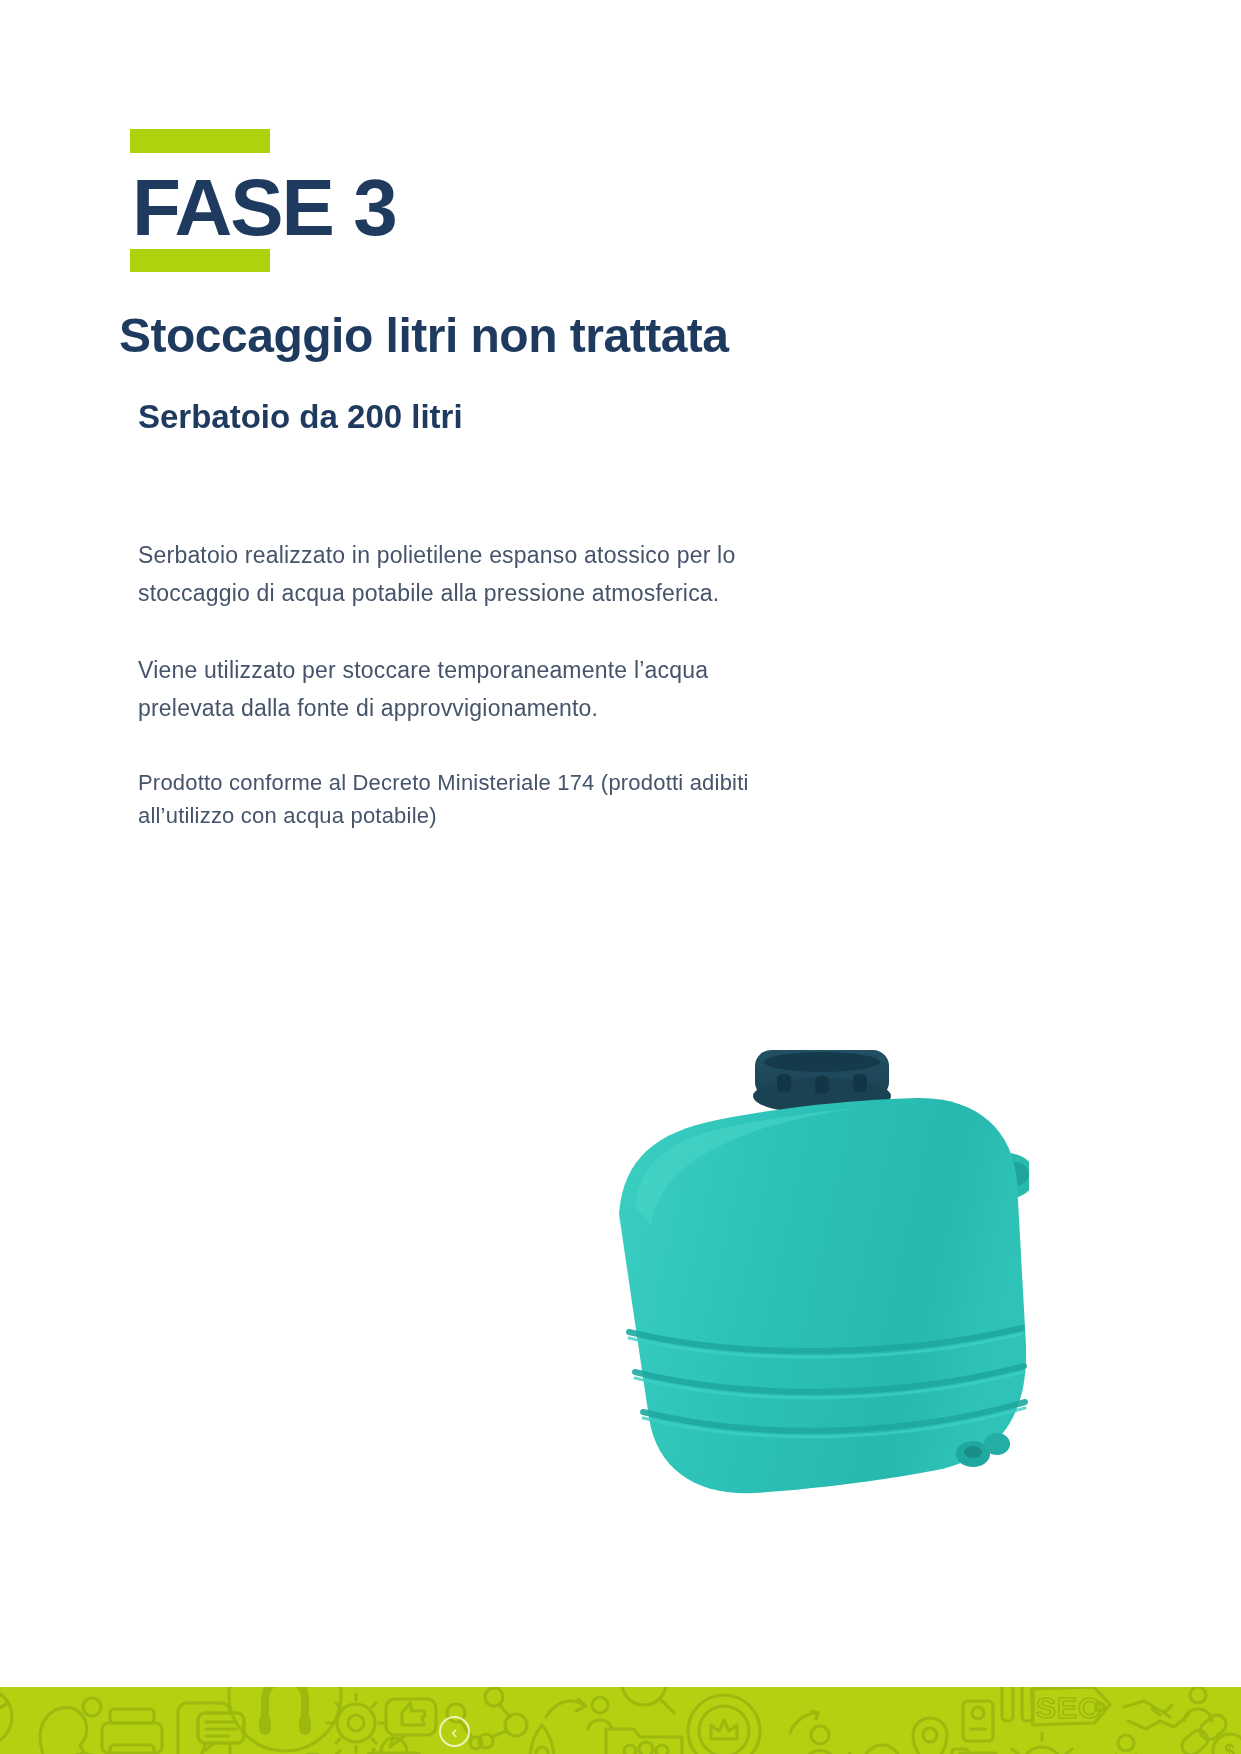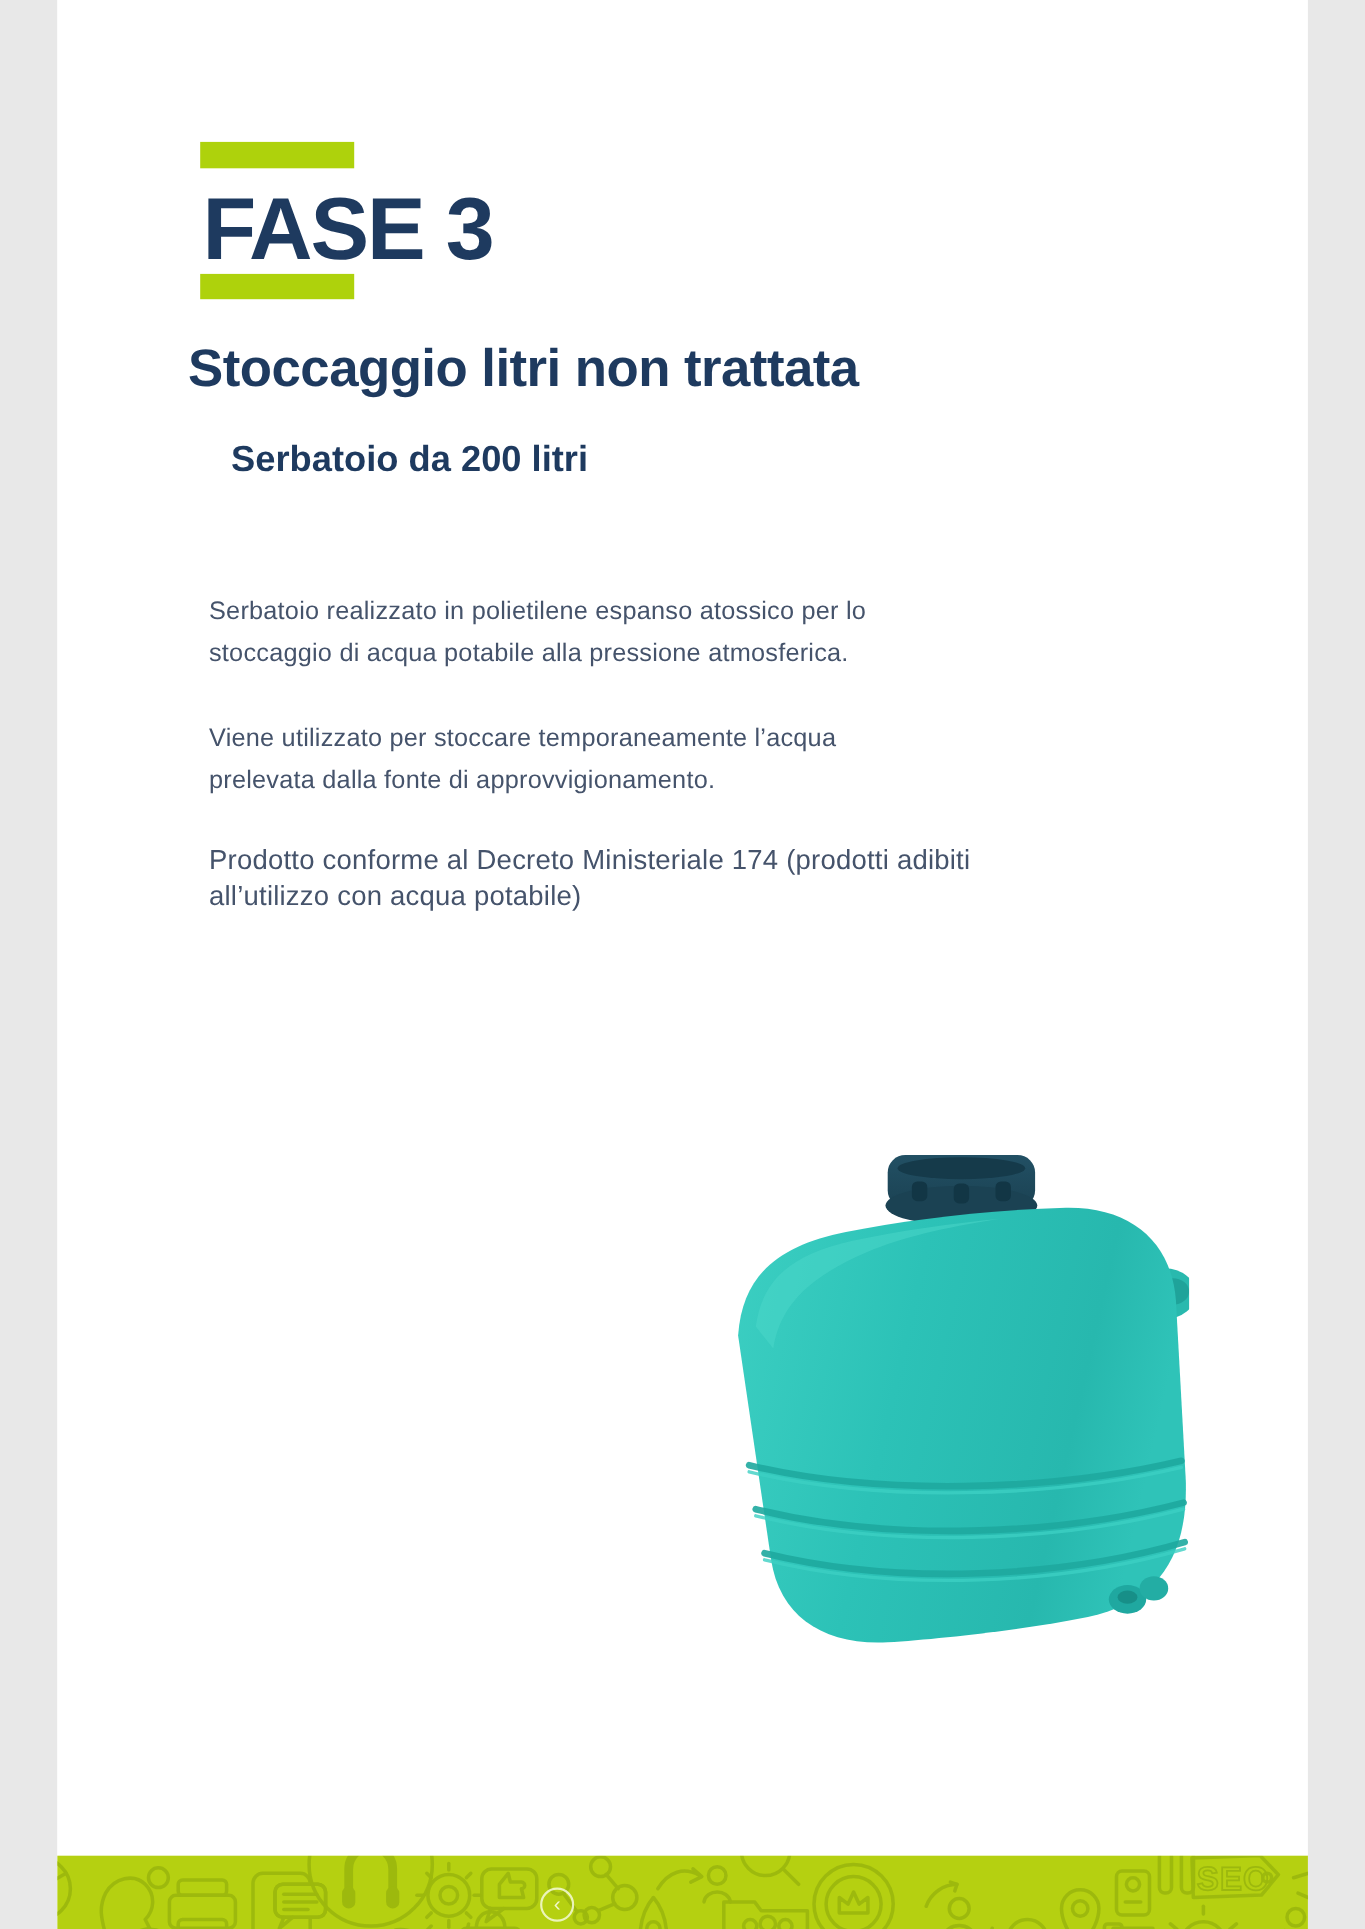--- a/index.html
+++ b/index.html
@@ -10,21 +10,21 @@
     --tank-teal:#2bbfb4;
     --tank-teal-dark:#1fa79e;
     --tank-teal-light:#3ed2c4;
     --tank-cap:#1b4253;
     --footer-icon:#9cb80e;
   }
   *{margin:0;padding:0;box-sizing:border-box;}
   html,body{background:#e8e8e8;}
   .page{
     position:relative;
-    width:1137px;height:1754px;
+    width:1241px;height:1754px;
     background:#ffffff;
     overflow:hidden;
     font-family:"Liberation Sans","DejaVu Sans",sans-serif;
     margin:0 auto;
     padding-left:10px;
   }
   .bar{position:absolute;left:130px;width:140px;height:24px;background:var(--lime);}
   .bar.top{top:129px;}
   .bar.bottom{top:249px;height:23px;}
   .phase-title{
@@ -34,34 +34,33 @@
   }
   .section-title{
     position:absolute;left:119px;top:310px;
     font-size:48px;font-weight:700;line-height:1.1;
     letter-spacing:-0.5px;color:var(--navy);
   }
   .section-subtitle{
     position:absolute;left:138px;top:398px;
     font-size:33px;font-weight:700;line-height:1.15;
     color:var(--navy);
-    margin-left:20px;
   }
   .text-col{
     position:absolute;left:138px;top:536px;width:700px;
     color:var(--body-text);
   }
   .para{
     font-size:23px;line-height:38px;
     white-space:pre-line;
     margin:0 0 39px 0;
     letter-spacing:0.2px;
   }
   .note{
-    font-size:25px;line-height:33px;
+    font-size:22px;line-height:33px;
     white-space:pre-line;
     margin-top:34px;
     letter-spacing:0.2px;
   }
   .tank-figure{
     position:absolute;left:605px;top:1046px;width:424px;height:452px;
   }
   .tank-figure svg{display:block;width:100%;height:100%;}
   .footer-band{
     position:absolute;left:0;top:1663px;width:1241px;height:91px;

